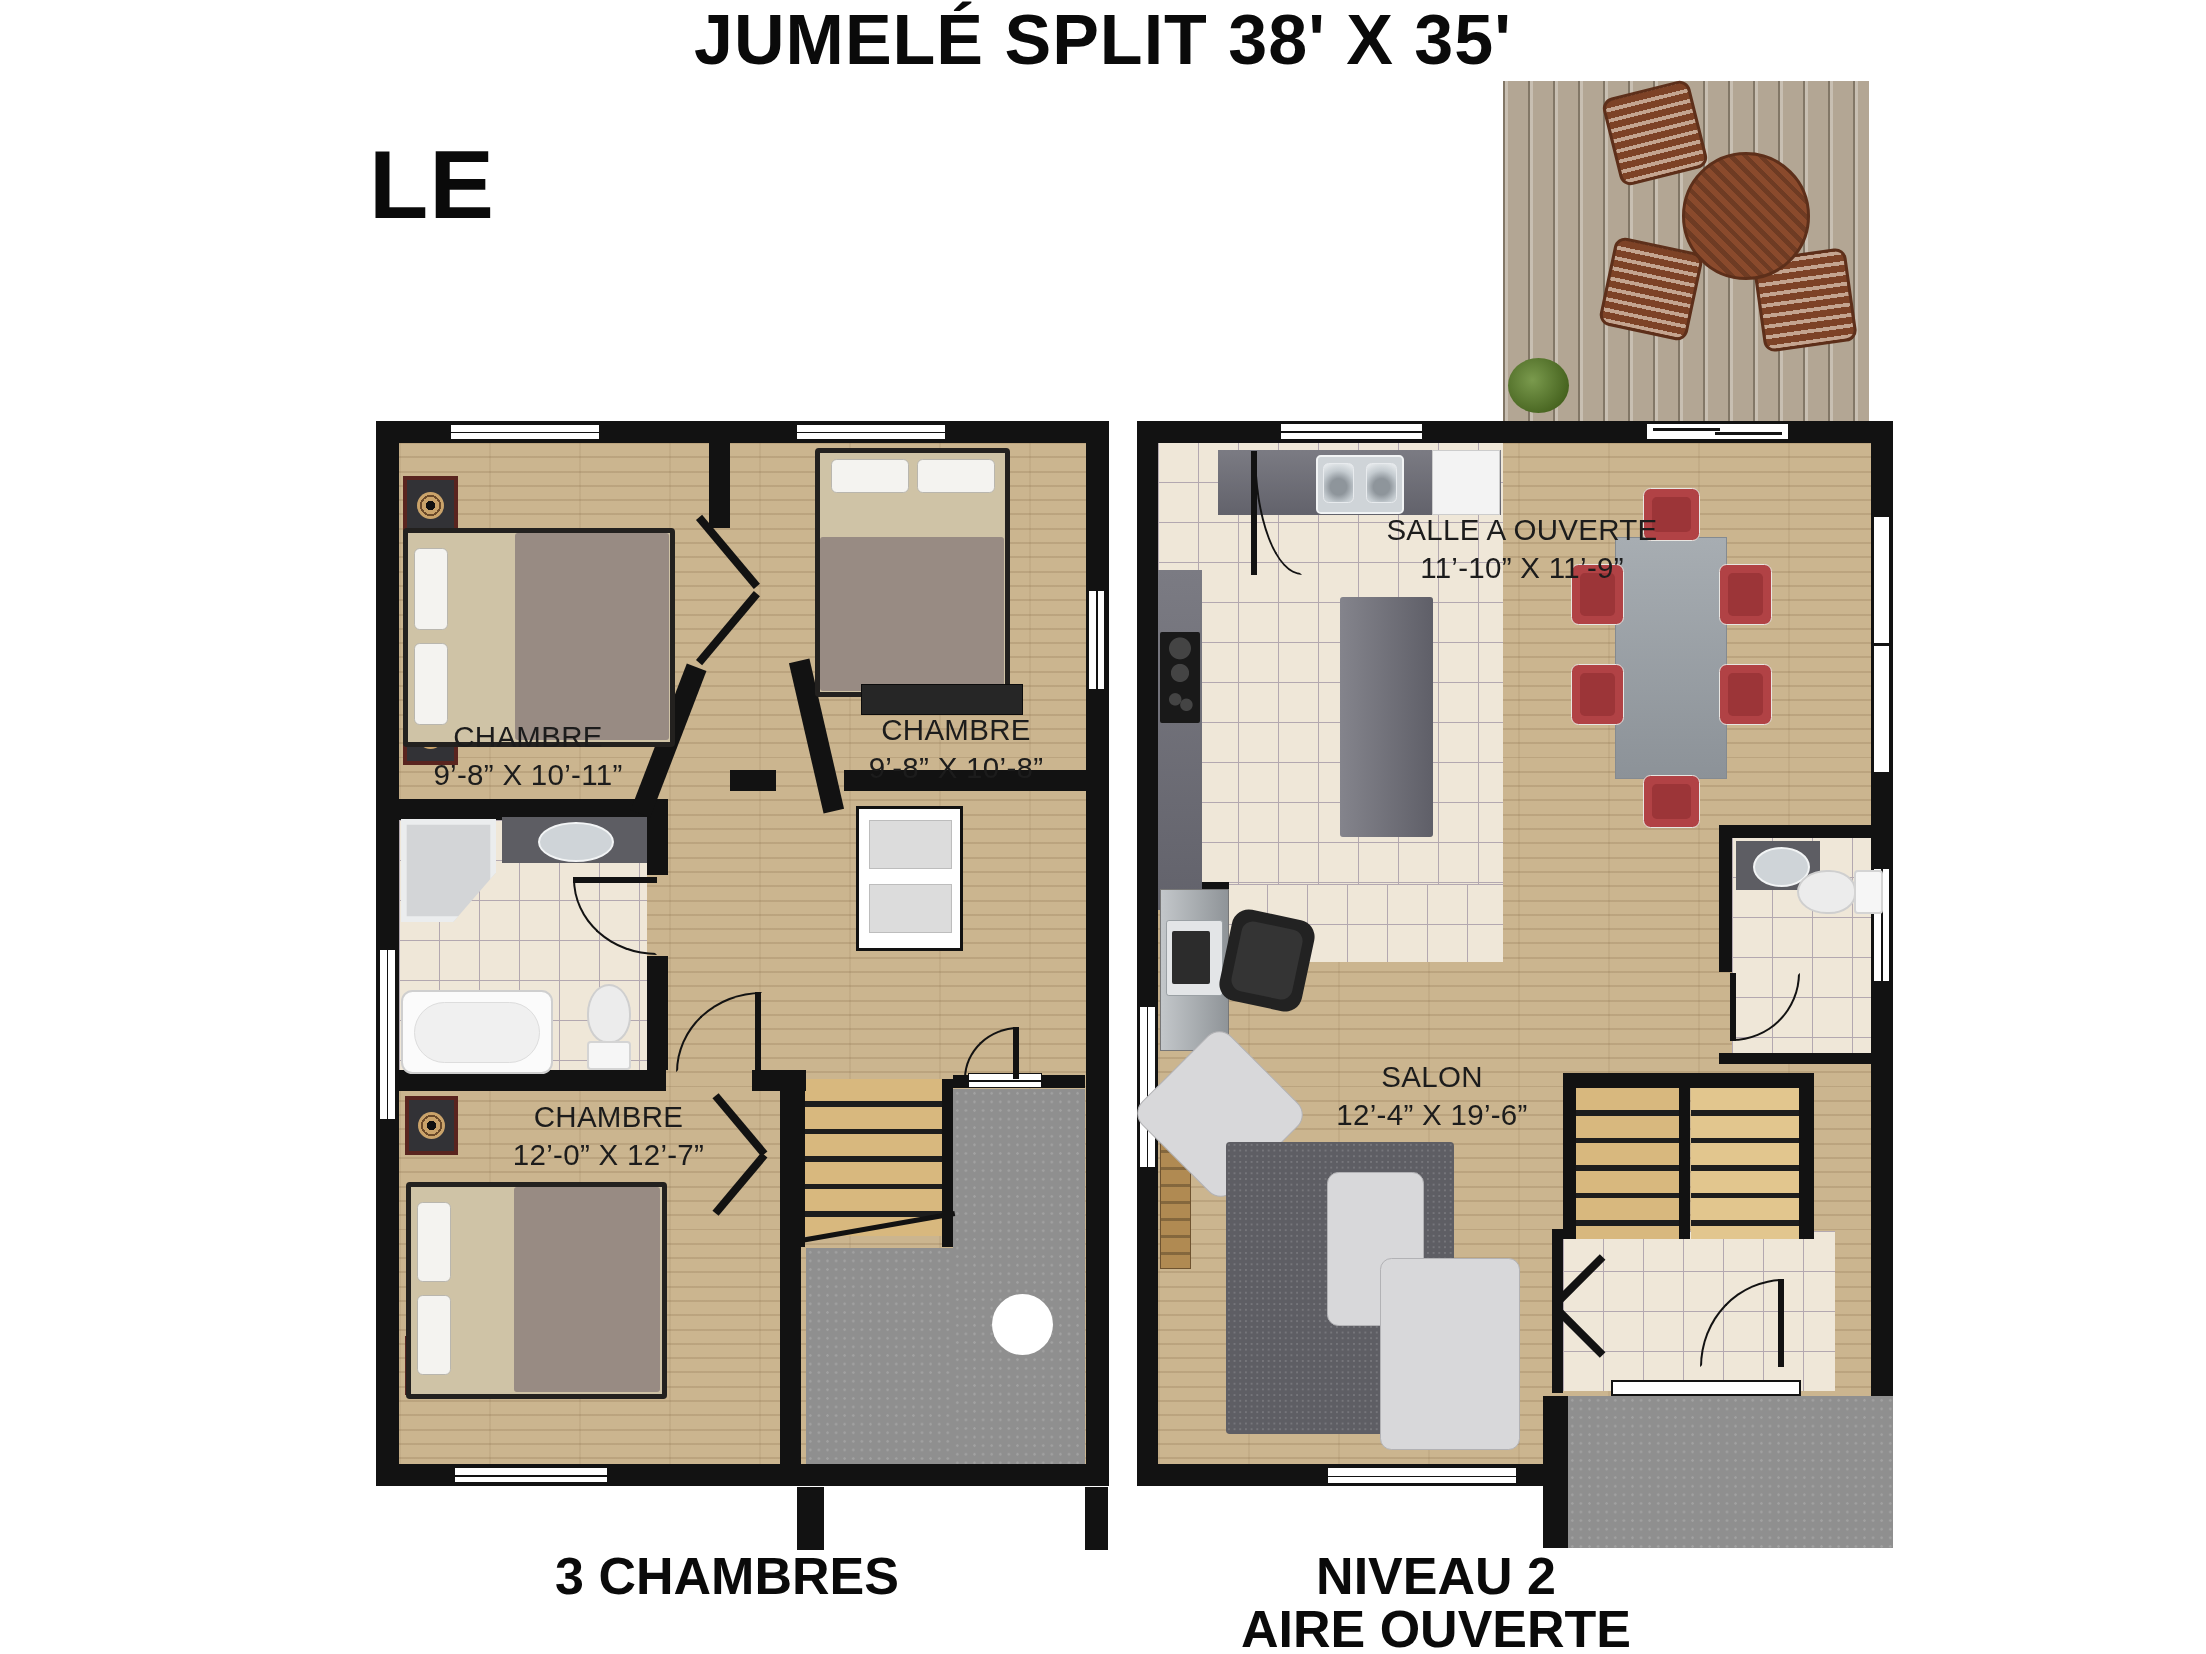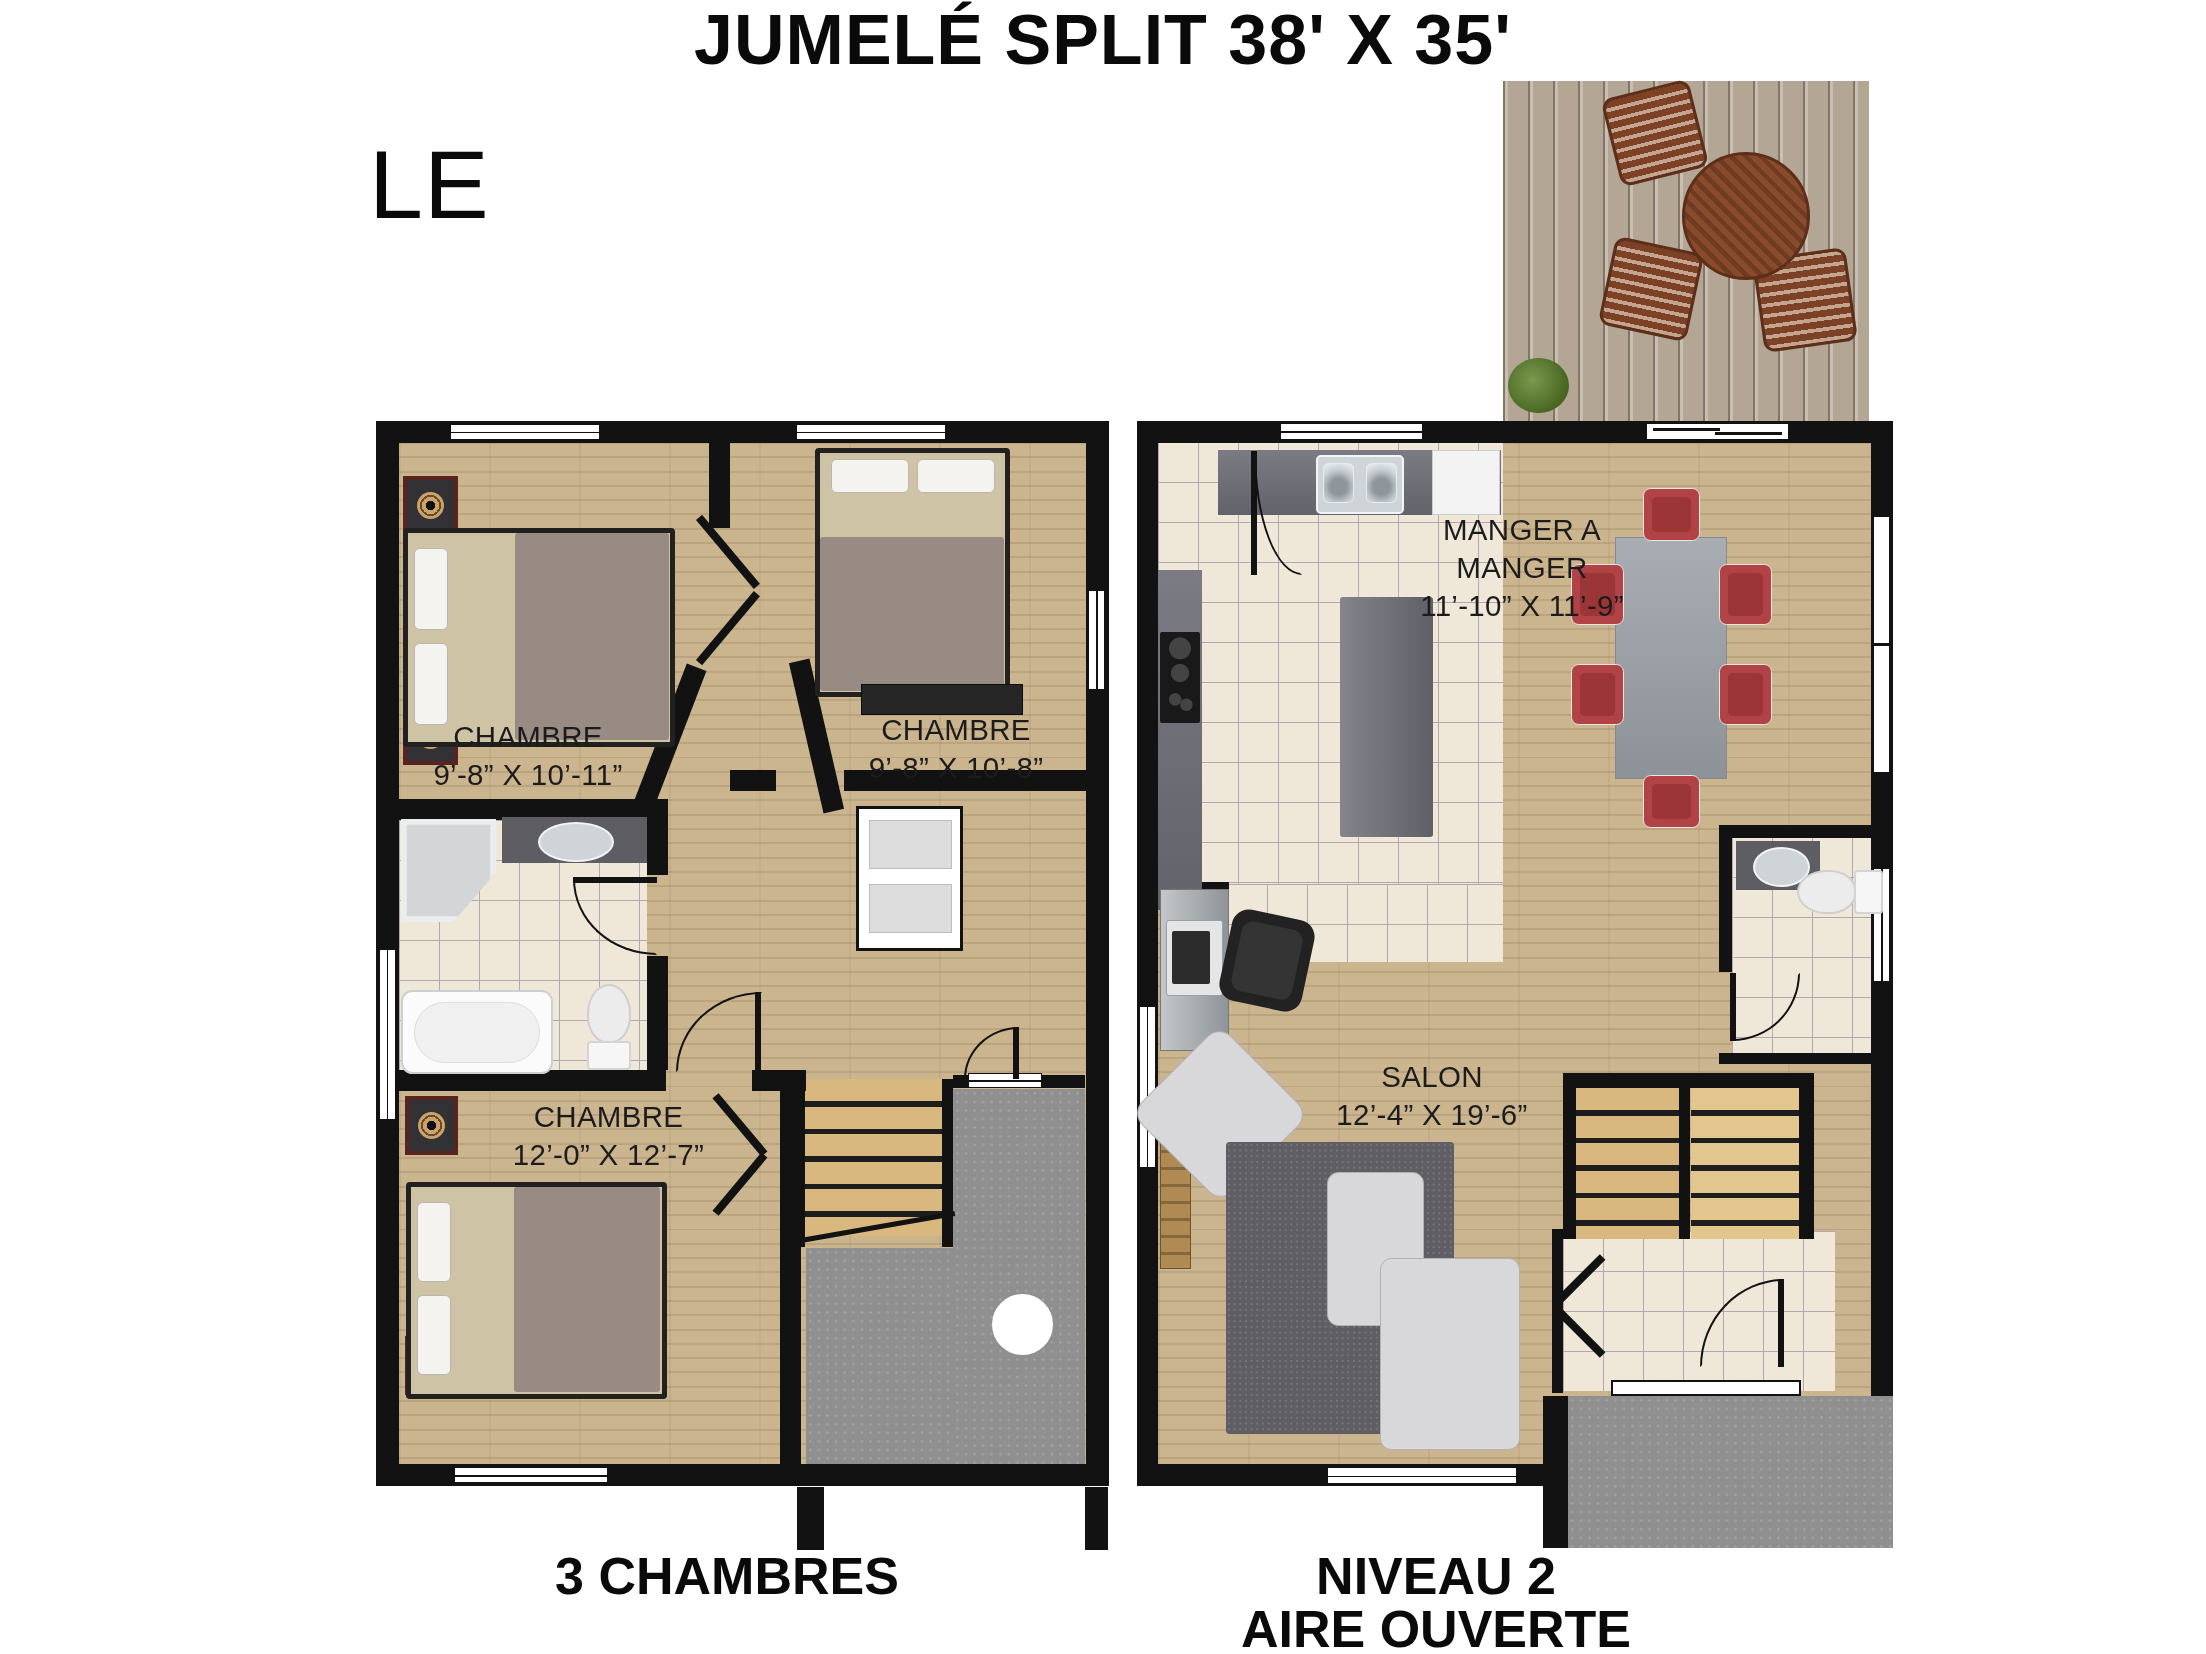--- a/index.html
+++ b/index.html
@@ -44,21 +44,21 @@
   .soft{position:absolute;background:var(--sofa);border:1.9px solid #b2b2b5;border-radius:11.4px;}
   .chair{position:absolute;background:var(--red);border:1.9px solid #e8e6e2;border-radius:7.6px;}
   .chair i{position:absolute;inset:7.6px;background:#9c3538;border-radius:4.8px;}
   .cnt{position:absolute;background:linear-gradient(180deg,#7b7b83,#62626b);}
   .sink{position:absolute;background:#cfd4d8;border:2.9px solid #f2f4f5;border-radius:4.8px;}
   .sink i{position:absolute;top:5.7px;width:34%;height:70%;background:radial-gradient(circle at 50% 60%, #8e959b 0 30%, #c3cacf 60%, #eef1f3);border-radius:5.7px;border:1.9px solid #e8ebee;}
   .toilet{position:absolute;}
   .toilet .bowl{position:absolute;background:#eceCEC;background:#ececec;border:2.9px solid #cfcfcf;border-radius:50% 50% 45% 45%;}
   .toilet .tank{position:absolute;background:#f6f6f6;border:2.9px solid #d4d4d4;border-radius:3.8px;}
   .title{position:absolute;left:0;right:0;top:0;text-align:center;font-size:70px;font-weight:700;color:#0a0a0a;letter-spacing:1px;}
-  .subtitle{position:absolute;left:369px;top:133px;font-size:97px;font-weight:400;color:#0a0a0a;line-height:103px;letter-spacing:1px;}
+  .subtitle{position:absolute;left:369px;top:133px;font-size:97px;font-weight:700;color:#0a0a0a;line-height:103px;letter-spacing:1px;}
   .caption{position:absolute;text-align:center;font-size:52px;font-weight:700;color:#0a0a0a;line-height:53px;}
   .pchair{position:absolute;background-color:#7d4226;
     background-image:repeating-linear-gradient(0deg, rgba(255,245,230,.55) 0 3.8px, rgba(0,0,0,0) 3.8px 10.5px);
     border:3.8px solid #5d2f1a;border-radius:11.4px;}
   .ptable{position:absolute;border-radius:50%;border:3.8px solid #5d2f1a;
     background-color:#8a4a2c;background-image:repeating-linear-gradient(45deg, rgba(0,0,0,.20) 0 4.8px, rgba(0,0,0,0) 4.8px 10.5px);}
   .bush{position:absolute;border-radius:50%;background:radial-gradient(circle at 40% 40%, #7a9a4d, #46631f 75%);}
   .rug{position:absolute;background-color:var(--rug);
     background-image:radial-gradient(rgba(255,255,255,.15) 1px, transparent 1.3px);background-size:5.7px 5.7px;border-radius:3.8px;}
   .island{position:absolute;background:linear-gradient(90deg,#84848c,#5f5f68);border-radius:2.9px;}
@@ -328,21 +328,21 @@
 
   <div class="chev" style="left:438px;top:826px;height:67px;transform:rotate(45deg);"></div>
   <div class="chev" style="left:438px;top:877px;height:67px;transform:rotate(-45deg);"></div>
   <div class="arc arc-tl" style="left:563px;top:858px;width:84px;height:88px;"></div>
   <div class="leaf" style="left:641px;top:858px;width:5.7px;height:88px;"></div>
   <div class="win" style="left:474px;top:959px;width:190px;height:28.5px;border-width:2.9px;">
       <i style="left:0;right:0;top:12.4px;height:1.9px;"></i>
     </div>
 
   <div class="rlabel" style="left:247px;top:90px;width:276px;">
-    <div>MANGER A MANGER</div>
+    <div>SALLE A OUVERTE</div>
     <div>11’-10” X 11’-9”</div>
   </div>
   <div class="rlabel" style="left:157px;top:637px;width:276px;">
     <div>SALON</div>
     <div>12’-4” X 19’-6”</div>
   </div>
 </div>
 
 <div class="conc" style="left:1543px;top:1396px;width:350px;height:152px;border-left:25px solid var(--wall);box-sizing:border-box;"></div>
 

